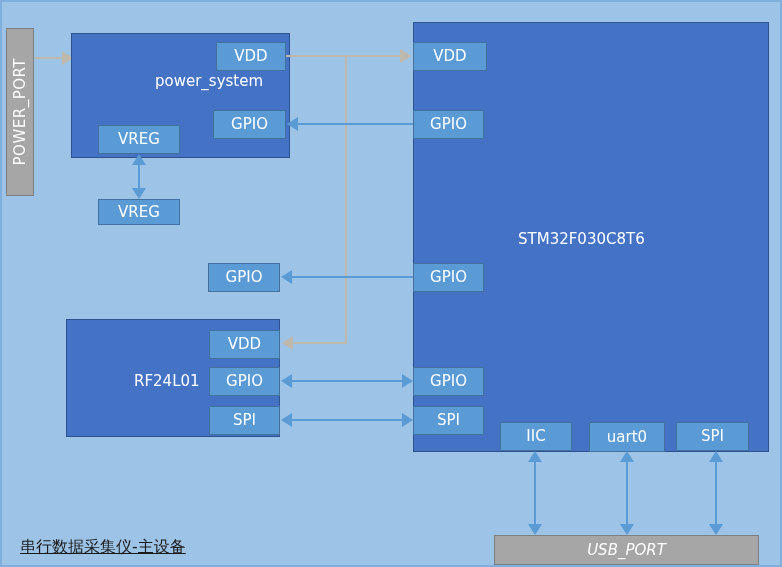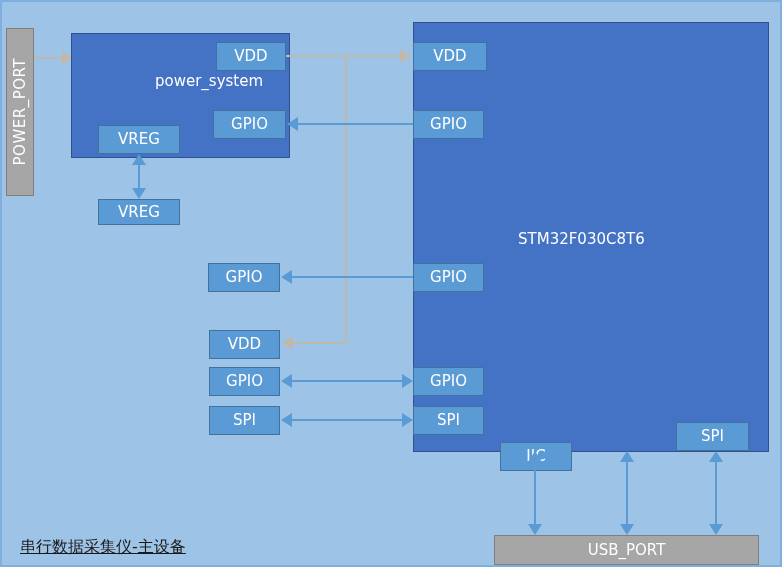--- a/index.html
+++ b/index.html
@@ -144,33 +144,37 @@
   <div class="port" style="left:211px; top:108px; width:73px; height:29px;">GPIO</div>
   <div class="port" style="left:96px; top:123px; width:82px; height:29px;">VREG</div>
 
   <div class="port" style="left:96px; top:197px; width:82px; height:26px;">VREG</div>
   <div class="port" style="left:206px; top:261px; width:72px; height:29px;">GPIO</div>
 
   <div class="ln" style="left:136px; top:158px; width:2px; height:36px;"></div>
   <div class="arrow arrow-u" style="left:130px; top:152px;"></div>
   <div class="arrow arrow-d" style="left:130px; top:186px;"></div>
 
+  <div class="blk" style="left:64px; top:317px; width:214px; height:118px;">
+    <span class="blk-label" style="left:67px; top:54px;">RF24L01</span>
+  </div>
   <div class="port" style="left:207px; top:328px; width:71px; height:29px;">VDD</div>
   <div class="port" style="left:207px; top:365px; width:71px; height:29px;">GPIO</div>
   <div class="port" style="left:207px; top:404px; width:71px; height:29px;">SPI</div>
 
   <div class="blk" style="left:411px; top:20px; width:356px; height:430px;">
     <span class="blk-label" style="left:104px; top:209px;">STM32F030C8T6</span>
   </div>
   <div class="port" style="left:411px; top:40px; width:74px; height:29px;">VDD</div>
   <div class="port" style="left:411px; top:108px; width:71px; height:29px;">GPIO</div>
   <div class="port" style="left:411px; top:261px; width:71px; height:29px;">GPIO</div>
   <div class="port" style="left:411px; top:365px; width:71px; height:29px;">GPIO</div>
   <div class="port" style="left:411px; top:404px; width:71px; height:29px;">SPI</div>
-  <div class="port" style="left:498px; top:440px; width:72px; height:29px;">IIC</div>
+  <div class="port" style="left:498px; top:420px; width:72px; height:29px;">IIC</div>
+  <div class="port" style="left:587px; top:420px; width:76px; height:30px;">uart0</div>
   <div class="port" style="left:674px; top:420px; width:73px; height:29px;">SPI</div>
 
   <div class="ln-gray" style="left:284px; top:53px; width:115px; height:2px;"></div>
   <div class="arrow arrow-r-gray" style="left:398px; top:47px;"></div>
 
   <div class="ln-gray" style="left:343px; top:54px; width:2px; height:288px;"></div>
   <div class="ln-gray" style="left:291px; top:340px; width:54px; height:2px;"></div>
   <div class="arrow arrow-l-gray" style="left:280px; top:334px;"></div>
 
   <div class="ln" style="left:296px; top:121px; width:115px; height:2px;"></div>
@@ -192,19 +196,19 @@
   <div class="arrow arrow-d" style="left:526px; top:522px;"></div>
 
   <div class="ln" style="left:624px; top:457px; width:2px; height:70px;"></div>
   <div class="arrow arrow-u" style="left:618px; top:449px;"></div>
   <div class="arrow arrow-d" style="left:618px; top:522px;"></div>
 
   <div class="ln" style="left:713px; top:457px; width:2px; height:70px;"></div>
   <div class="arrow arrow-u" style="left:707px; top:449px;"></div>
   <div class="arrow arrow-d" style="left:707px; top:522px;"></div>
 
-  <div class="gray-box" style="left:492px; top:533px; width:265px; height:30px;">
+  <div class="gray-box" style="left:492px; top:533px; width:265px; height:30px;font-style:italic;">
     <span>USB_PORT</span>
   </div>
 
   <div id="diagram-title">串行数据采集仪-主设备</div>
 
 </div>
 
 </body></html>

